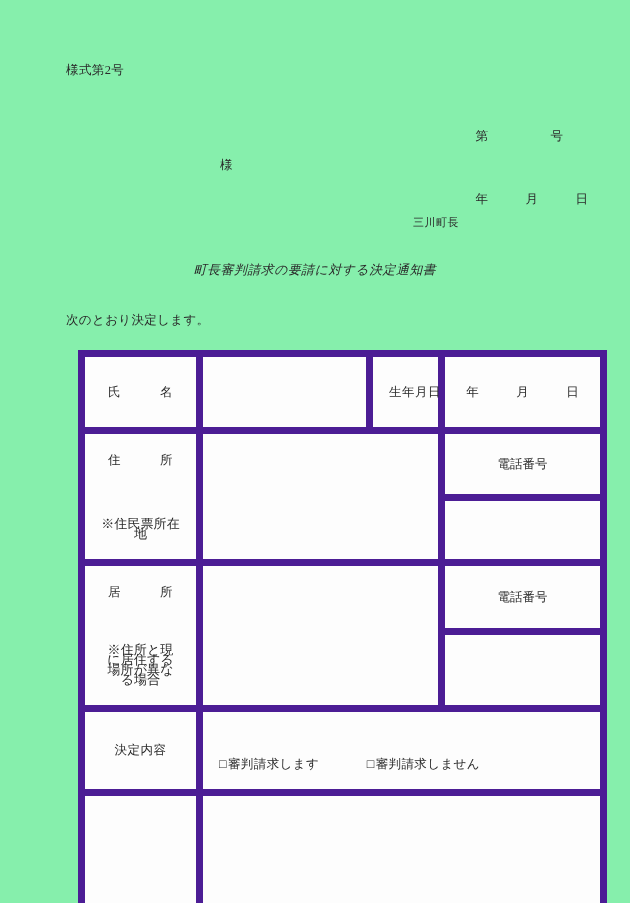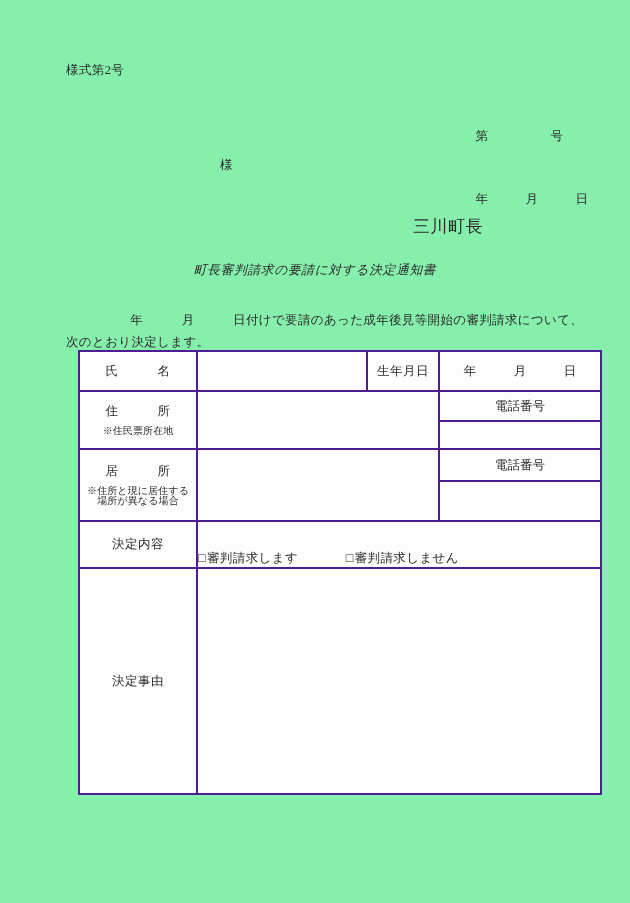--- a/index.html
+++ b/index.html
@@ -44,21 +44,21 @@
     position: absolute;
     left: 220px;
     top: 157px;
     font-size: 12.5px;
     white-space: nowrap;
   }
   .issuer {
     position: absolute;
     left: 413px;
     top: 215px;
-    font-size: 17px;
+    font-size: 11px;
     letter-spacing: 0.5px;
     white-space: nowrap;
   }
 
   .doc-title {
     position: absolute;
     left: 0;
     top: 262px;
     width: 630px;
     text-align: center;
@@ -86,63 +86,63 @@
   .form-table {
     position: absolute;
     left: 78px;
     top: 350px;
     width: 522px;
     border-collapse: collapse;
     table-layout: fixed;
     font-size: 12.5px;
   }
   .form-table td {
-    border: 2px solid #4c1d95;
-    padding: 0;
+    border: 7px solid #4c1d95;
+    padding: 16px;
     vertical-align: middle;
     background: #fdfdfd;
   }
   .cell-label {
     text-align: center;
     letter-spacing: 0.5px;
     white-space: nowrap;
   }
   .cell-center {
     text-align: center;
     white-space: pre;
   }
   .cell-blank { }
   .lbl-main {
     font-size: 12.5px;
     letter-spacing: 0.5px;
     white-space: pre;
   }
   .lbl-note {
-    font-size: 10px;
+    font-size: 13px;
     line-height: 10px;
     letter-spacing: 0.1px;
     text-align: center;
     color: #2a2a2a;
     white-space: pre-line;
   }
 
   .row-name td { height: 38px; }
   .row-addr-top td { height: 28px; }
   .row-addr-bot td { height: 26px; }
   .row-resi-top td { height: 30px; margin-left: 32px; }
   .row-resi-bot td { height: 38px; }
   .row-decision td { height: 36px; }
   .row-reason td { height: 224px; }
 
   .addr-label-cell { }
   .addr-label-inner {
     display: flex;
     flex-direction: column;
     align-items: center;
-    justify-content: center;
+    justify-content: space-between;
     height: 100%;
     padding: 2px 0 4px;
     box-sizing: border-box;
   }
   .addr-label-inner .lbl-main { margin-bottom: 6px; }
 
   .check-cell {
     padding-left: 14px;
     letter-spacing: 0.4px;
     white-space: nowrap;
@@ -179,21 +179,20 @@
     <span class="meta-line">年　　　月　　　日</span>
   </div>
 
   <div class="addressee">様</div>
 
   <div class="issuer">三川町長</div>
 
   <div class="doc-title">町長審判請求の要請に対する決定通知書</div>
 
   <div class="body-text">
-    <div class="lead">　　　　　年　　　月　　　日付けで要請のあった成年後見等開始の審判請求について、</div>
     <div>次のとおり決定します。</div>
   </div>
 
   <table class="form-table">
     <colgroup>
       <col style="width:118px">
       <col style="width:170px">
       <col style="width:72px">
       <col style="width:162px">
     </colgroup>

